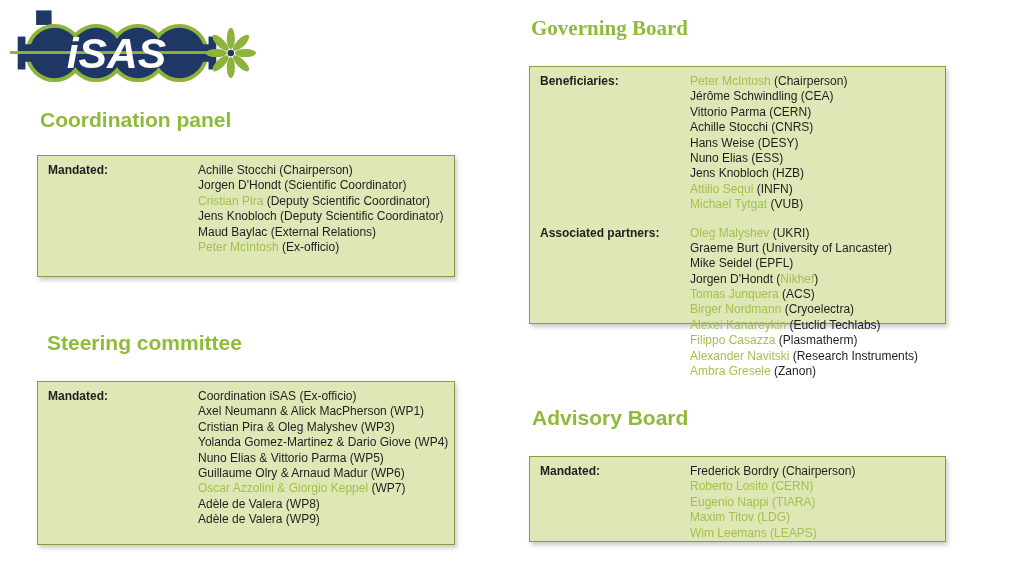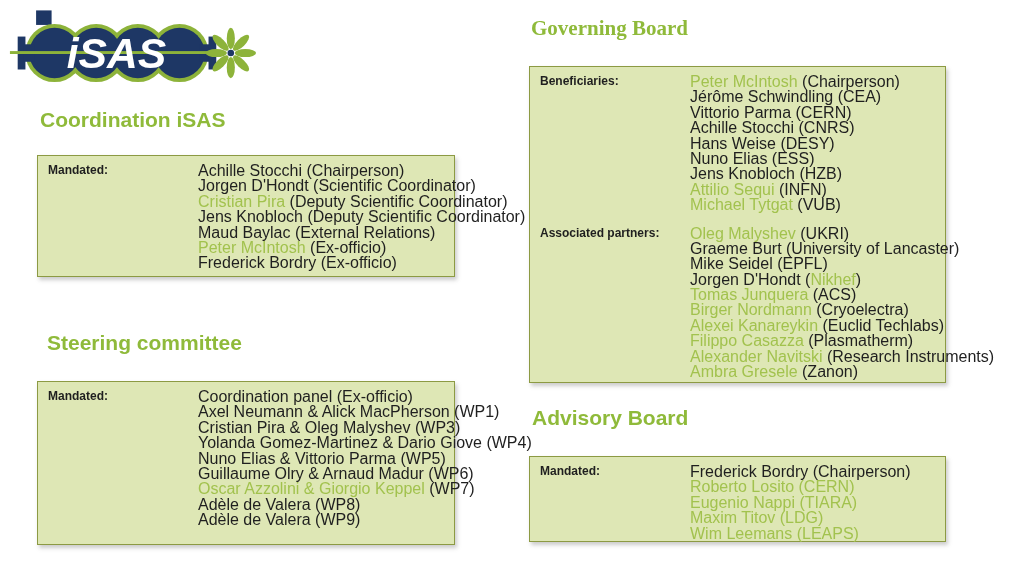--- a/index.html
+++ b/index.html
@@ -26,29 +26,29 @@
   .t-gov{left:531px;top:16px;font-family:Liberation Serif, serif;}
   .t-adv{left:532px;top:406px;}
   .panel{
     position:absolute;background:var(--box-fill);
     border:1px solid var(--box-border);
     box-shadow:2px 3px 4px rgba(110,110,110,.35);
     box-sizing:border-box;padding:7px 6px 4px 10px;
   }
   .p-coord{left:37px;top:155px;width:418px;height:122px;}
   .p-steer{left:37px;top:381px;width:418px;height:164px;}
-  .p-gov{left:529px;top:66px;width:417px;height:317px;}
+  .p-gov{left:529px;top:66px;width:417px;height:258px;}
   .p-adv{left:529px;top:456px;width:417px;height:86px;}
   .grid{display:flex;align-items:flex-start;}
   .label{
     flex:none;width:150px;font-size:12px;font-weight:bold;
     color:var(--text);line-height:15.4px;white-space:nowrap;
   }
   .entries{flex:1;min-width:0;}
-  .line{font-size:16px;color:var(--text);line-height:15.4px;height:15.4px;white-space:nowrap;}
+  .line{font-size:12px;color:var(--text);line-height:15.4px;height:15.4px;white-space:nowrap;}
   .line .gname{color:var(--name-green);}
   .group-spacer{height:13px;}
 </style>
 </head>
 <body>
 
 <div class="slide">
 
   <div class="logo">
     <svg width="248" height="96" viewBox="0 0 256 96">
@@ -86,45 +86,44 @@
           <ellipse transform="rotate(180) translate(15,0)" rx="11" ry="4.2"></ellipse>
           <ellipse transform="rotate(225) translate(15,0)" rx="11" ry="4.2"></ellipse>
           <ellipse transform="rotate(270) translate(15,0)" rx="11" ry="4.2"></ellipse>
           <ellipse transform="rotate(315) translate(15,0)" rx="11" ry="4.2"></ellipse>
         </g>
         <circle r="3.4" fill="var(--navy)"></circle>
       </g>
     </svg>
   </div>
 
-  <h2 class="sec-title t-coord">Coordination iSAS</h2>
+  <h2 class="sec-title t-coord">Coordination panel</h2>
   <h2 class="sec-title t-steer">Steering committee</h2>
   <h2 class="sec-title t-gov">Governing Board</h2>
   <h2 class="sec-title t-adv">Advisory Board</h2>
 
   <div class="panel p-coord">
     <div class="grid">
       <div class="label">Mandated:</div>
       <div class="entries">
           <div class="line"><span>Achille Stocchi (Chairperson)</span></div>
           <div class="line"><span>Jorgen D'Hondt (Scientific Coordinator)</span></div>
           <div class="line"><span class="gname">Cristian Pira</span><span> (Deputy Scientific Coordinator)</span></div>
           <div class="line"><span>Jens Knobloch (Deputy Scientific Coordinator)</span></div>
           <div class="line"><span>Maud Baylac (External Relations)</span></div>
           <div class="line"><span class="gname">Peter McIntosh</span><span> (Ex-officio)</span></div>
-          <div class="line"><span>Frederick Bordry (Ex-officio)</span></div>
         </div>
     </div>
   </div>
 
   <div class="panel p-steer">
     <div class="grid">
       <div class="label">Mandated:</div>
       <div class="entries">
-          <div class="line"><span>Coordination panel (Ex-officio)</span></div>
+          <div class="line"><span>Coordination iSAS (Ex-officio)</span></div>
           <div class="line"><span>Axel Neumann &amp; Alick MacPherson (WP1)</span></div>
           <div class="line"><span>Cristian Pira &amp; Oleg Malyshev (WP3)</span></div>
           <div class="line"><span>Yolanda Gomez-Martinez &amp; Dario Giove (WP4)</span></div>
           <div class="line"><span>Nuno Elias &amp; Vittorio Parma (WP5)</span></div>
           <div class="line"><span>Guillaume Olry &amp; Arnaud Madur (WP6)</span></div>
           <div class="line"><span class="gname">Oscar Azzolini &amp; Giorgio Keppel</span><span> (WP7)</span></div>
           <div class="line"><span>Adèle de Valera (WP8)</span></div>
           <div class="line"><span>Adèle de Valera (WP9)</span></div>
         </div>
     </div>

